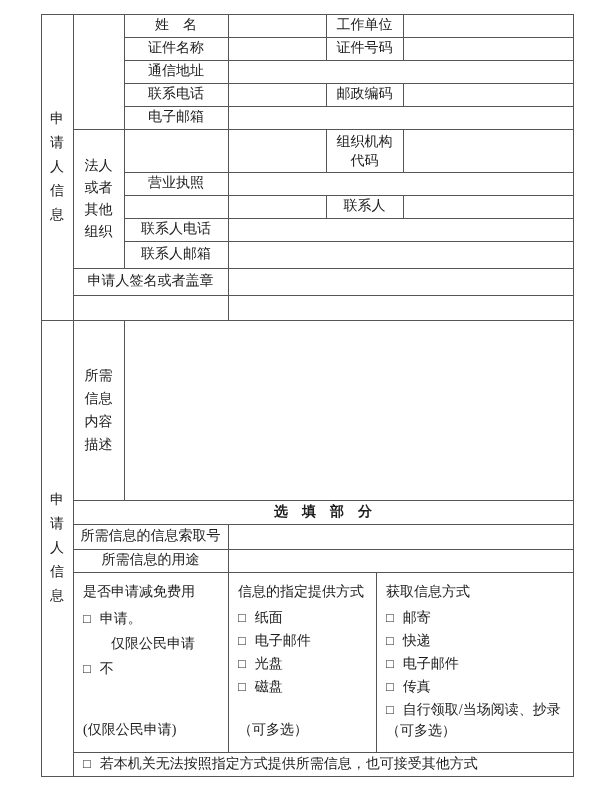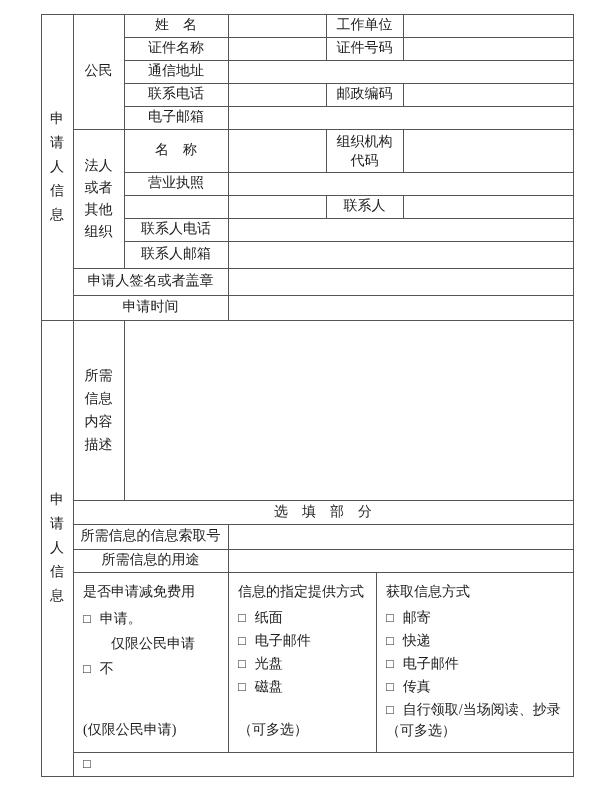--- a/index.html
+++ b/index.html
@@ -12,21 +12,21 @@
   .hl,.vl{position:absolute;background:#555555;}
   .hl{height:1px;}
   .vl{width:1px;}
   .c{
     position:absolute;display:flex;align-items:center;justify-content:center;
     text-align:center;box-sizing:border-box;line-height:1.2;
   }
   .left{justify-content:flex-start;text-align:left;}
   .vt{display:block;word-break:break-all;text-align:center;margin:0 auto;}
   .wrap{display:block;word-break:break-all;text-align:center;}
-  .hdr{font-weight:normal;letter-spacing:1em;padding-left:1em;text-align:center;}
+  .hdr{font-weight:bold;letter-spacing:1em;padding-left:1em;text-align:center;}
   .optcol{
     position:absolute;display:flex;flex-direction:column;align-items:flex-start;
     box-sizing:border-box;padding:9px 4px 12px 10px;font-size:14px;
   }
   .optcol .title{line-height:22px;margin-bottom:3px;white-space:nowrap;}
   .opt{display:flex;gap:9px;line-height:23px;white-space:nowrap;align-items:center;}
   .opt-w{line-height:25px;}
   .indent{margin-left:28px;}
   .foot{margin-top:auto;line-height:20px;white-space:nowrap;}
   .box{font-size:13px;}
@@ -74,45 +74,42 @@
   <div class="hl" style="left:73px;top:752px;width:500px"></div>
   <div class="hl" style="left:41px;top:776px;width:533px"></div>
 
   <div class="c" style="left:41px;top:14px;width:32px;height:306px">
     <span class="vt" style="width:16px;line-height:24px">申请人信息</span>
   </div>
   <div class="c" style="left:41px;top:320px;width:32px;height:456px">
     <span class="vt" style="width:16px;line-height:24px">申请人信息</span>
   </div>
 
-  <div class="c" style="left:73px;top:14px;width:51px;height:115px">公民</div>
   <div class="c" style="left:73px;top:129px;width:51px;height:139px">
     <span class="vt" style="width:30px;line-height:22px">法人或者其他组织</span>
   </div>
 
   <div class="c" style="left:124px;top:37px;width:104px;height:23px">证件名称</div>
   <div class="c" style="left:124px;top:14px;width:104px;height:23px">姓　名</div>
   <div class="c" style="left:124px;top:60px;width:104px;height:23px">通信地址</div>
   <div class="c" style="left:124px;top:83px;width:104px;height:23px">联系电话</div>
   <div class="c" style="left:124px;top:106px;width:104px;height:23px">电子邮箱</div>
   <div class="c" style="left:326px;top:14px;width:77px;height:23px">工作单位</div>
   <div class="c" style="left:326px;top:37px;width:77px;height:23px">证件号码</div>
   <div class="c" style="left:326px;top:83px;width:77px;height:23px">邮政编码</div>
 
-  <div class="c" style="left:124px;top:129px;width:104px;height:43px">名　称</div>
   <div class="c" style="left:326px;top:129px;width:77px;height:43px">
     <span class="wrap" style="width:58px;line-height:19px">组织机构代码</span>
   </div>
   <div class="c" style="left:124px;top:172px;width:104px;height:23px">营业执照</div>
   <div class="c" style="left:326px;top:195px;width:77px;height:23px">联系人</div>
   <div class="c" style="left:124px;top:218px;width:104px;height:23px">联系人电话</div>
   <div class="c" style="left:124px;top:241px;width:104px;height:27px">联系人邮箱</div>
 
   <div class="c" style="left:73px;top:268px;width:155px;height:27px">申请人签名或者盖章</div>
-  <div class="c" style="left:73px;top:295px;width:155px;height:25px">申请时间</div>
 
   <div class="c" style="left:73px;top:320px;width:51px;height:180px">
     <span class="vt" style="width:30px;line-height:23px">所需信息内容描述</span>
   </div>
   <div class="c hdr" style="left:73px;top:500px;width:500px;height:24px">选填部分</div>
   <div class="c" style="left:73px;top:524px;width:155px;height:25px">所需信息的信息索取号</div>
   <div class="c" style="left:73px;top:549px;width:155px;height:23px">所需信息的用途</div>
 
   <div class="optcol" style="left:73px;top:572px;width:155px;height:180px">
     <div class="title">是否申请减免费用</div>
@@ -171,20 +168,21 @@
     </div>
     <div class="opt">
       <span class="box">□</span>
       <span>自行领取/当场阅读、抄录</span>
     </div>
     <div class="foot">（可多选）</div>
   </div>
 
   <div class="c left" style="left:73px;top:752px;width:500px;height:24px;padding-left:10px;gap:9px">
     <span class="box">□</span>
+    <span>若本机关无法按照指定方式提供所需信息，也可接受其他方式</span>
   </div>
 
   <div class="vc" style="left:228px;top:14px;width:98px;height:23px"></div>
   <div class="vc" style="left:403px;top:14px;width:170px;height:23px"></div>
   <div class="vc" style="left:228px;top:37px;width:98px;height:23px"></div>
   <div class="vc" style="left:403px;top:37px;width:170px;height:23px"></div>
   <div class="vc" style="left:228px;top:60px;width:345px;height:23px"></div>
   <div class="vc" style="left:228px;top:83px;width:98px;height:23px"></div>
   <div class="vc" style="left:403px;top:83px;width:170px;height:23px"></div>
   <div class="vc" style="left:228px;top:106px;width:345px;height:23px"></div>

